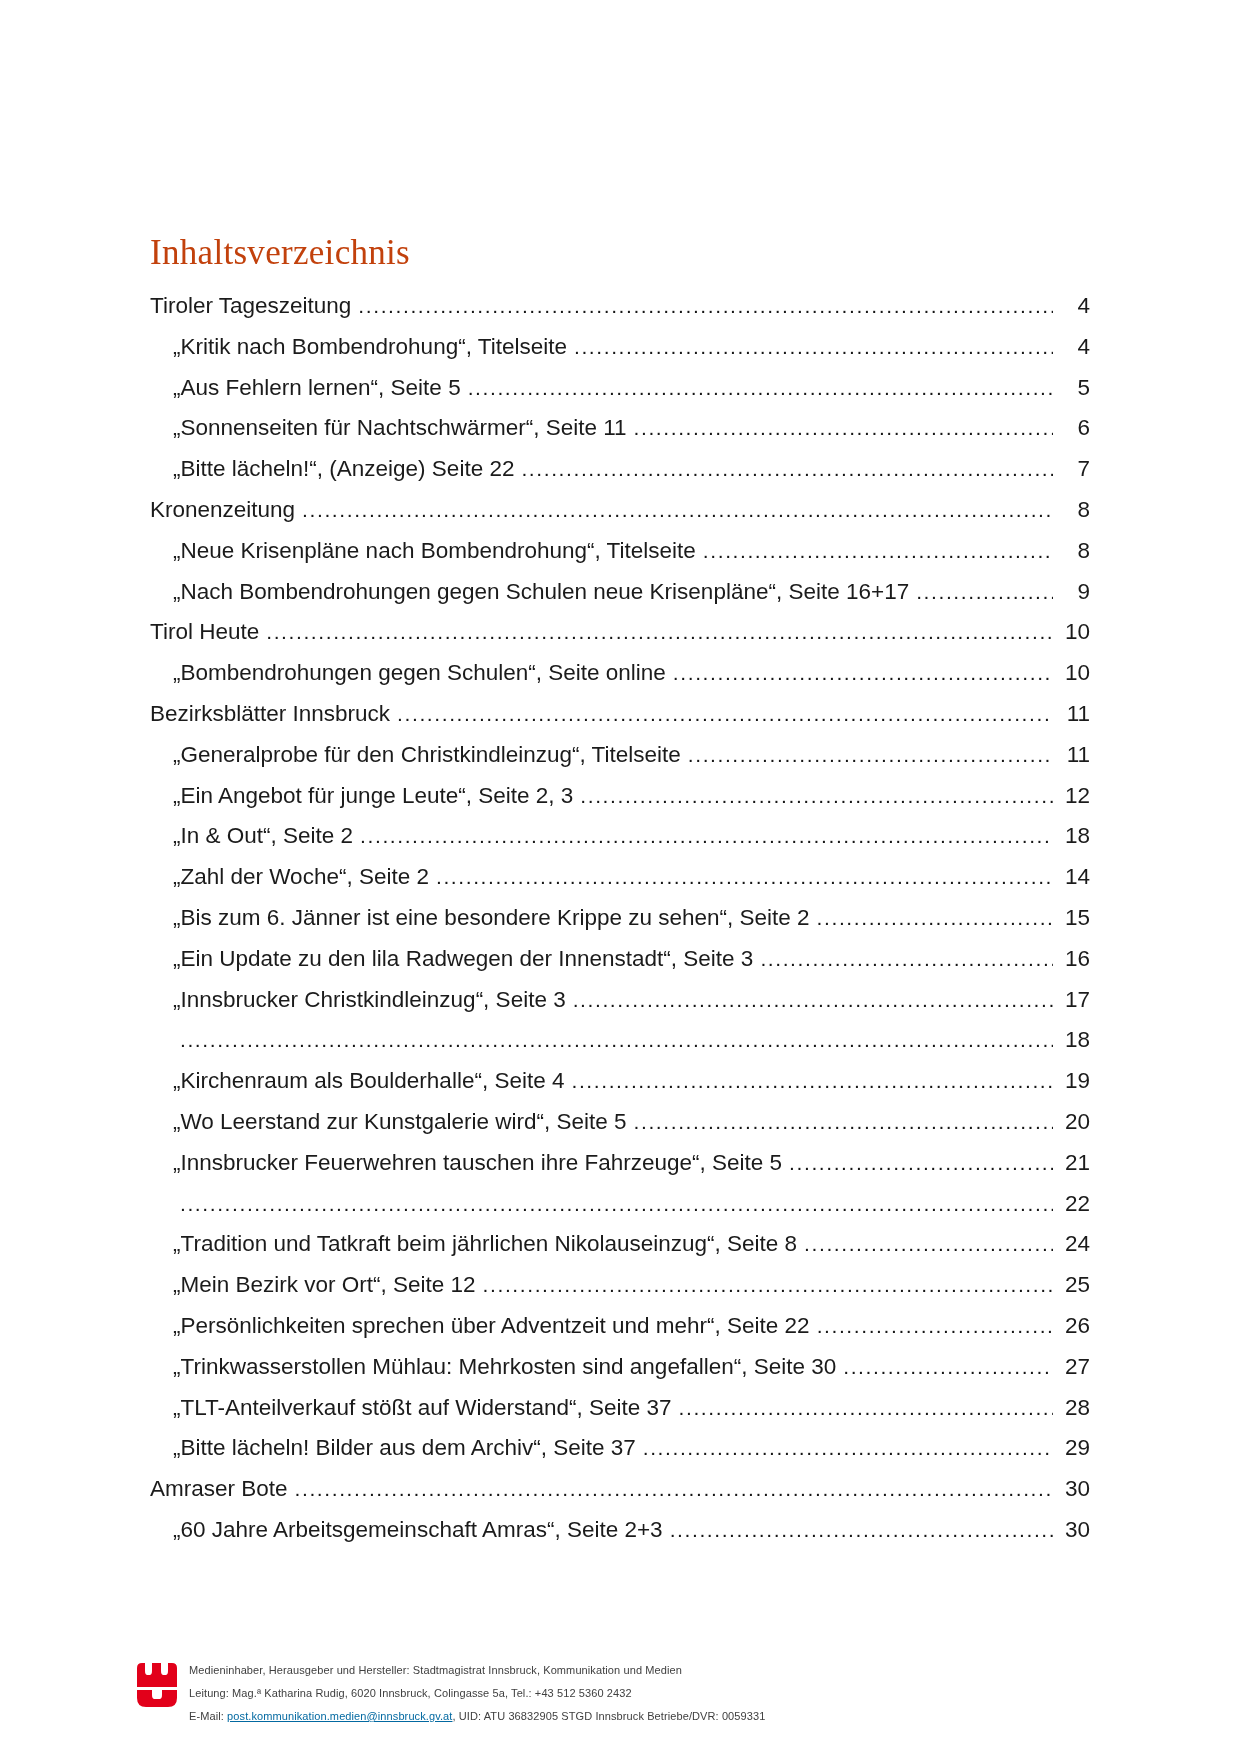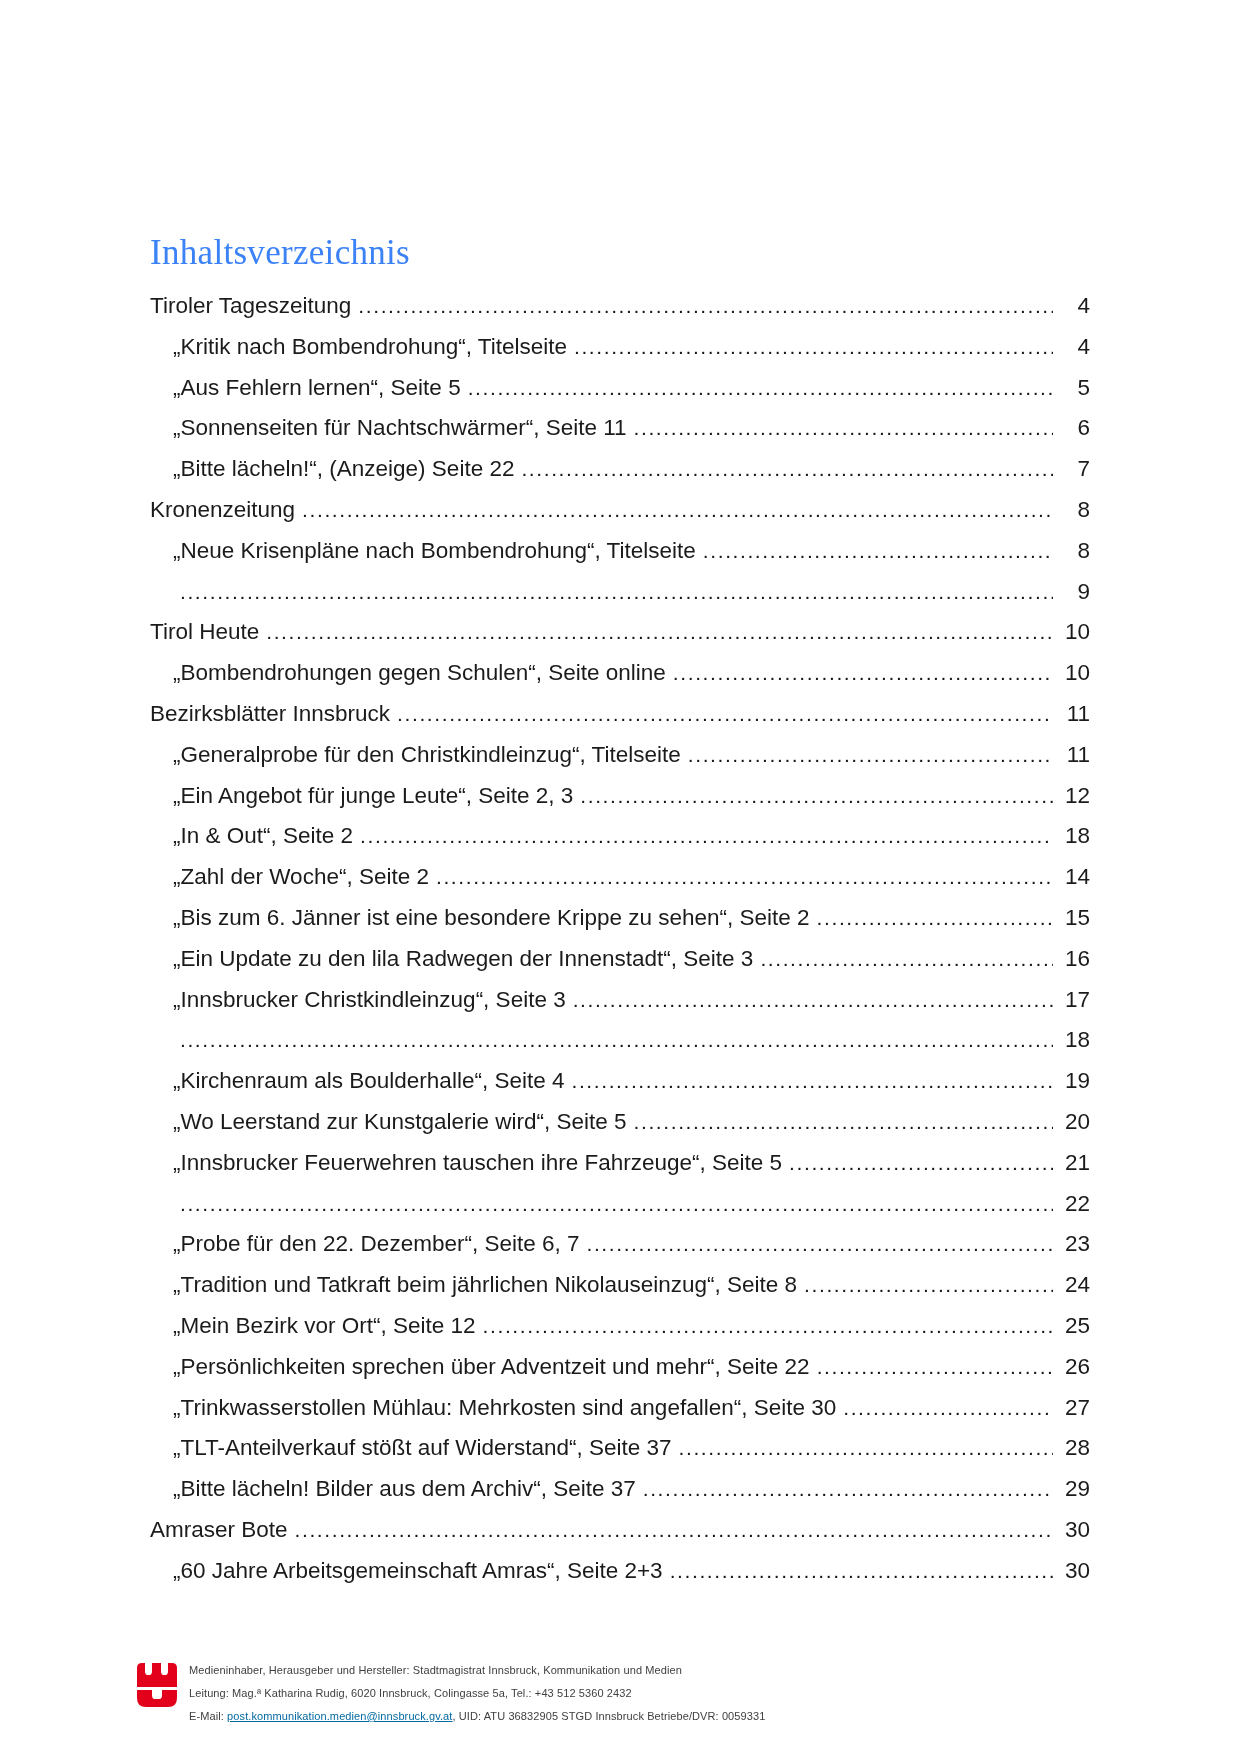--- a/index.html
+++ b/index.html
@@ -22,21 +22,21 @@
     padding: 0 151px 0 150px;
     box-sizing: border-box;
   }
   h1.doc-title {
     margin: 0;
     padding-top: 235px;
     font-family: "Liberation Serif", "DejaVu Serif", serif;
     font-weight: 400;
     font-size: 35px;
     line-height: 35px;
-    color: #3b82f6;
+    color: #c2410c;
     letter-spacing: 0.3px;
   }
   .toc-list {
     margin-top: 25px;
   }
   .toc-row {
     display: flex;
     align-items: baseline;
     font-size: 22.5px;
     line-height: 22.5px;
@@ -133,20 +133,21 @@
     <span class="toc-text">Kronenzeitung</span>
     <span class="leader"></span>
     <span class="toc-page">8</span>
   </div>
         <div class="toc-row lvl2">
     <span class="toc-text">„Neue Krisenpläne nach Bombendrohung“, Titelseite</span>
     <span class="leader"></span>
     <span class="toc-page">8</span>
   </div>
         <div class="toc-row lvl2">
+    <span class="toc-text">„Nach Bombendrohungen gegen Schulen neue Krisenpläne“, Seite 16+17</span>
     <span class="leader"></span>
     <span class="toc-page">9</span>
   </div>
         <div class="toc-row lvl1">
     <span class="toc-text">Tirol Heute</span>
     <span class="leader"></span>
     <span class="toc-page">10</span>
   </div>
         <div class="toc-row lvl2">
     <span class="toc-text">„Bombendrohungen gegen Schulen“, Seite online</span>
@@ -208,25 +209,20 @@
     <span class="toc-page">20</span>
   </div>
         <div class="toc-row lvl2">
     <span class="toc-text">„Innsbrucker Feuerwehren tauschen ihre Fahrzeuge“, Seite 5</span>
     <span class="leader"></span>
     <span class="toc-page">21</span>
   </div>
         <div class="toc-row lvl2">
     <span class="leader"></span>
     <span class="toc-page">22</span>
-  </div>
-        <div class="toc-row lvl2">
-    <span class="toc-text">„Probe für den 22. Dezember“, Seite 6, 7</span>
-    <span class="leader"></span>
-    <span class="toc-page">23</span>
   </div>
         <div class="toc-row lvl2">
     <span class="toc-text">„Tradition und Tatkraft beim jährlichen Nikolauseinzug“, Seite 8</span>
     <span class="leader"></span>
     <span class="toc-page">24</span>
   </div>
         <div class="toc-row lvl2">
     <span class="toc-text">„Mein Bezirk vor Ort“, Seite 12</span>
     <span class="leader"></span>
     <span class="toc-page">25</span>

